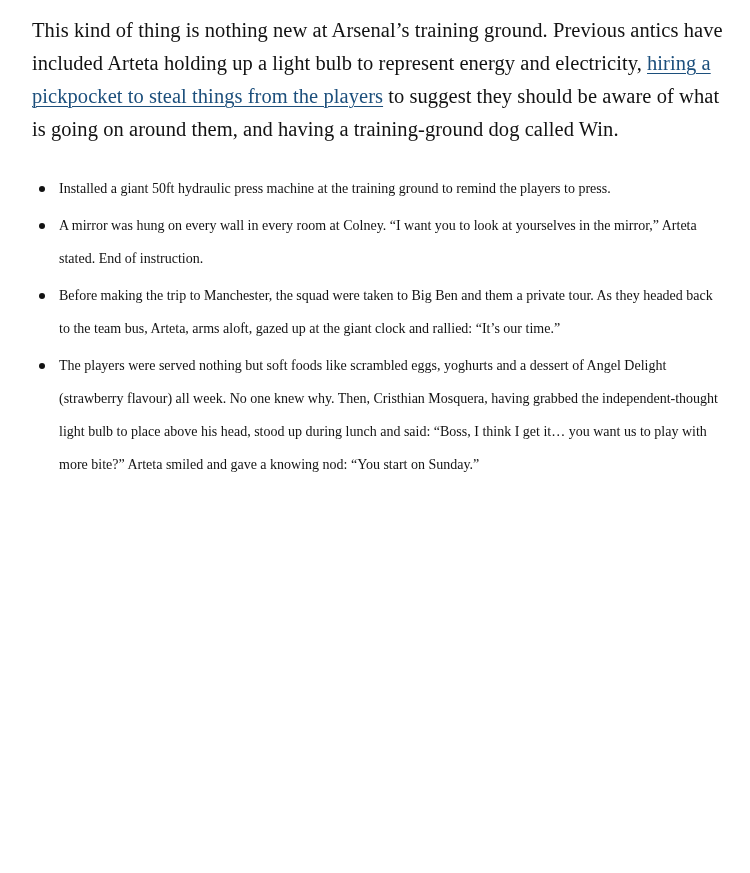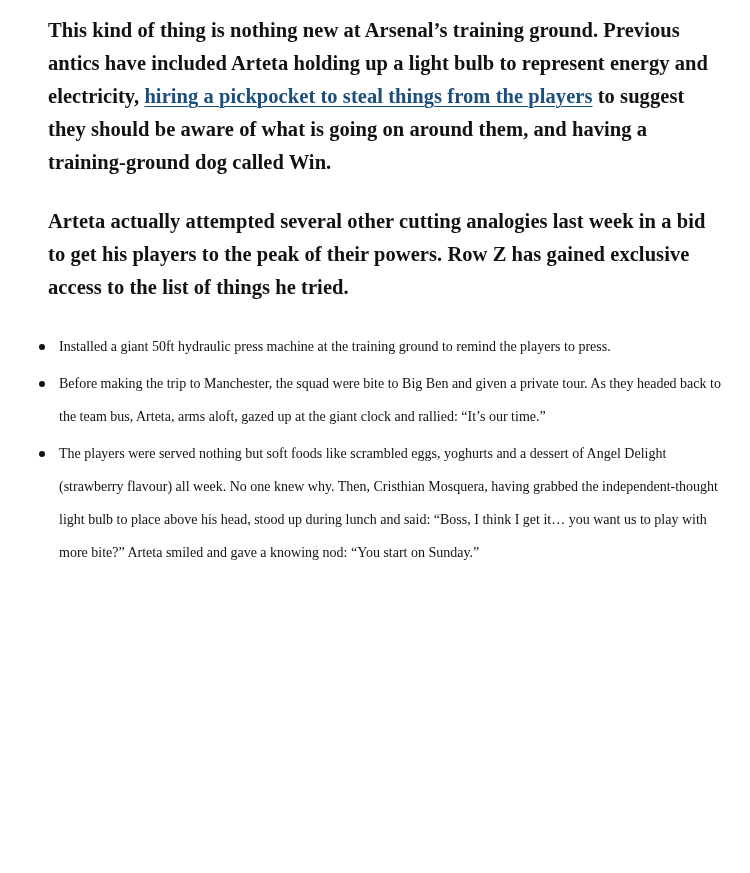--- a/index.html
+++ b/index.html
@@ -13,26 +13,25 @@
     font-family: "Liberation Serif", serif;
     color: #121212;
     overflow: hidden;
   }
   .article {
     padding: 14px 26px 0 32px;
     box-sizing: border-box;
     width: 750px;
   }
   p.para {
-    margin: 0 0 26px 16px;
+    margin: 0 0 26px 0;
     font-size: 20.5px;
     line-height: 33px;
     color: #121212;
     letter-spacing: 0.003em;
-    font-weight: bold;
   }
   a.inline-link {
     color: #1c4f7c;
     text-decoration: underline;
     text-underline-offset: 3px;
     text-decoration-thickness: 1px;
   }
   ul.bullet-list {
     margin: 0;
     padding: 0;
@@ -57,21 +56,21 @@
     background: #121212;
   }
 </style>
 </head>
 <body>
 
 <div class="article">
 
   <p class="para"><span>This kind of thing is nothing new at Arsenal’s training ground. Previous antics have included Arteta holding up a light bulb to represent energy and electricity, </span><a class="inline-link" href="#">hiring a pickpocket to steal things from the players</a><span> to suggest they should be aware of what is going on around them, and having a training-ground dog called Win.</span></p>
 
-  <p class="para">Arteta actually attempted several other cutting analogies last week in a bid to get his players to the peak of their powers. Row Z has gained exclusive access to the list of things he tried.</p>
 
   <ul class="bullet-list">
     <li>Installed a giant 50ft hydraulic press machine at the training ground to remind the players to press.</li>
-    <li>Before making the trip to Manchester, the squad were bite to Big Ben and given a private tour. As they headed back to the team bus, Arteta, arms aloft, gazed up at the giant clock and rallied: “It’s our time.”</li>
+    <li>A mirror was hung on every wall in every room at Colney. “I want you to look at yourselves in the mirror,” Arteta stated. End of instruction.</li>
+    <li>Before making the trip to Manchester, the squad were taken to Big Ben and them a private tour. As they headed back to the team bus, Arteta, arms aloft, gazed up at the giant clock and rallied: “It’s our time.”</li>
     <li>The players were served nothing but soft foods like scrambled eggs, yoghurts and a dessert of Angel Delight (strawberry flavour) all week. No one knew why. Then, Cristhian Mosquera, having grabbed the independent-thought light bulb to place above his head, stood up during lunch and said: “Boss, I think I get it… you want us to play with more bite?” Arteta smiled and gave a knowing nod: “You start on Sunday.”</li>
   </ul>
 
 </div>
 
 </body></html>

